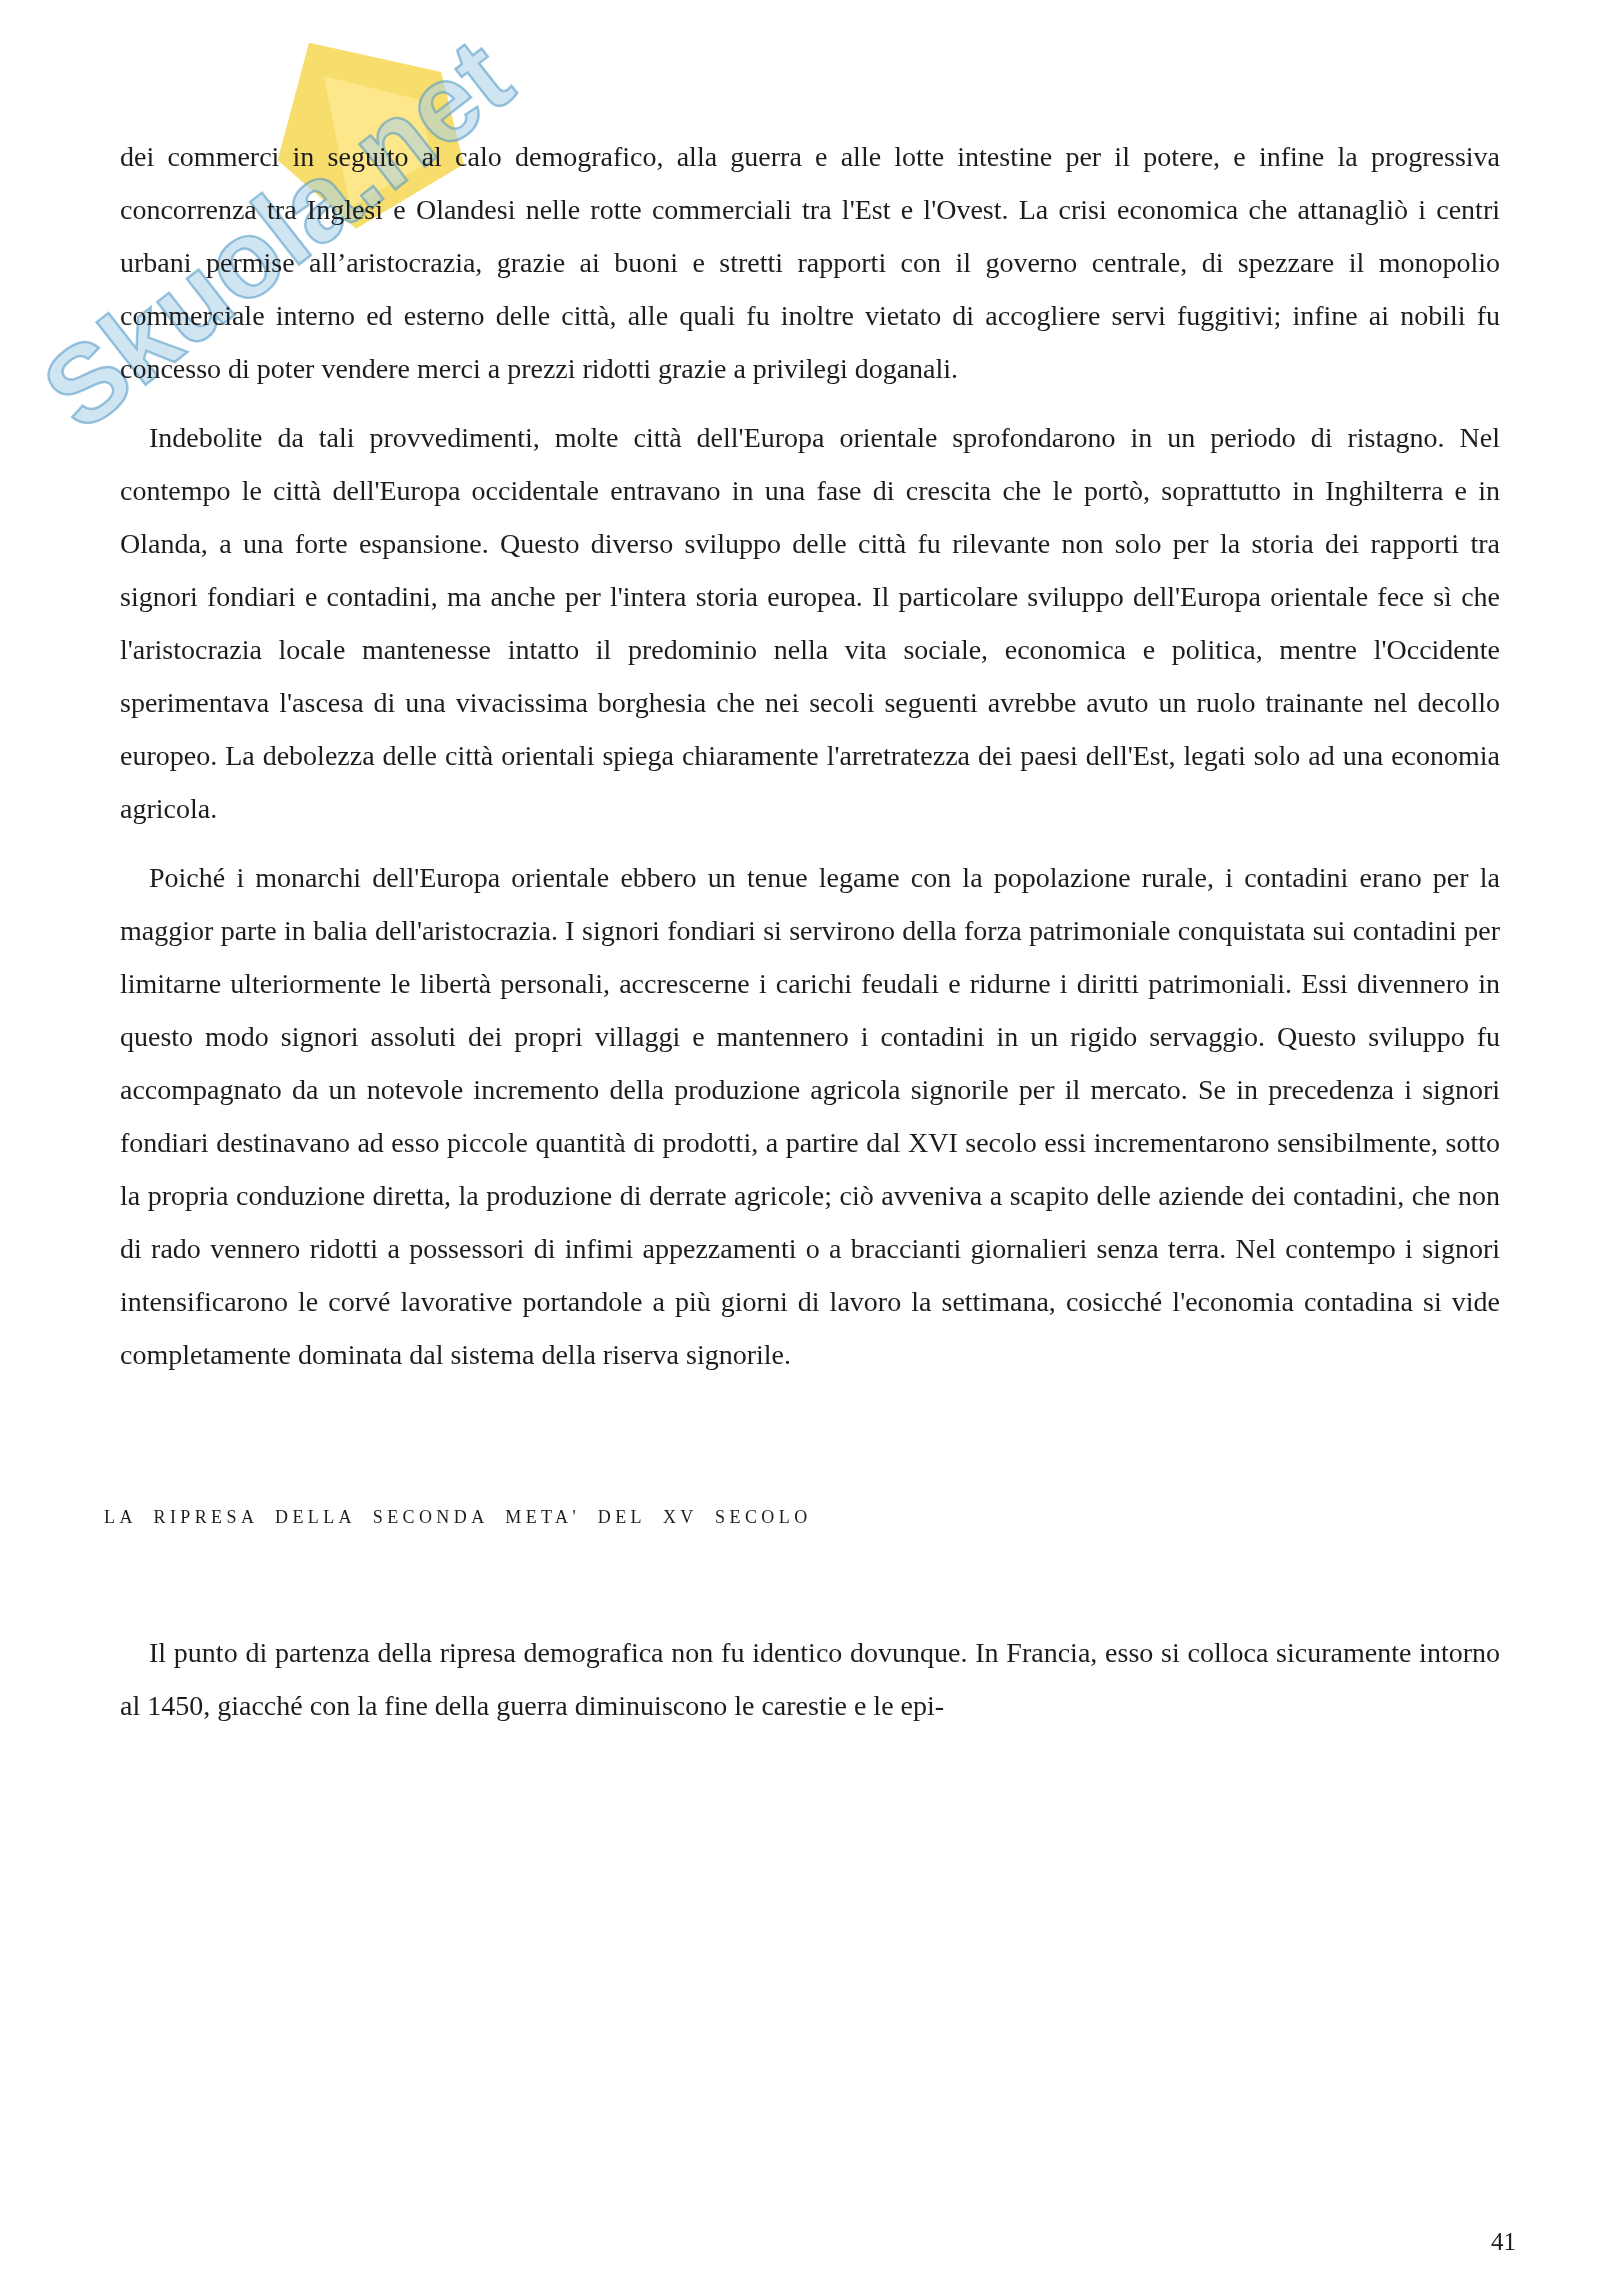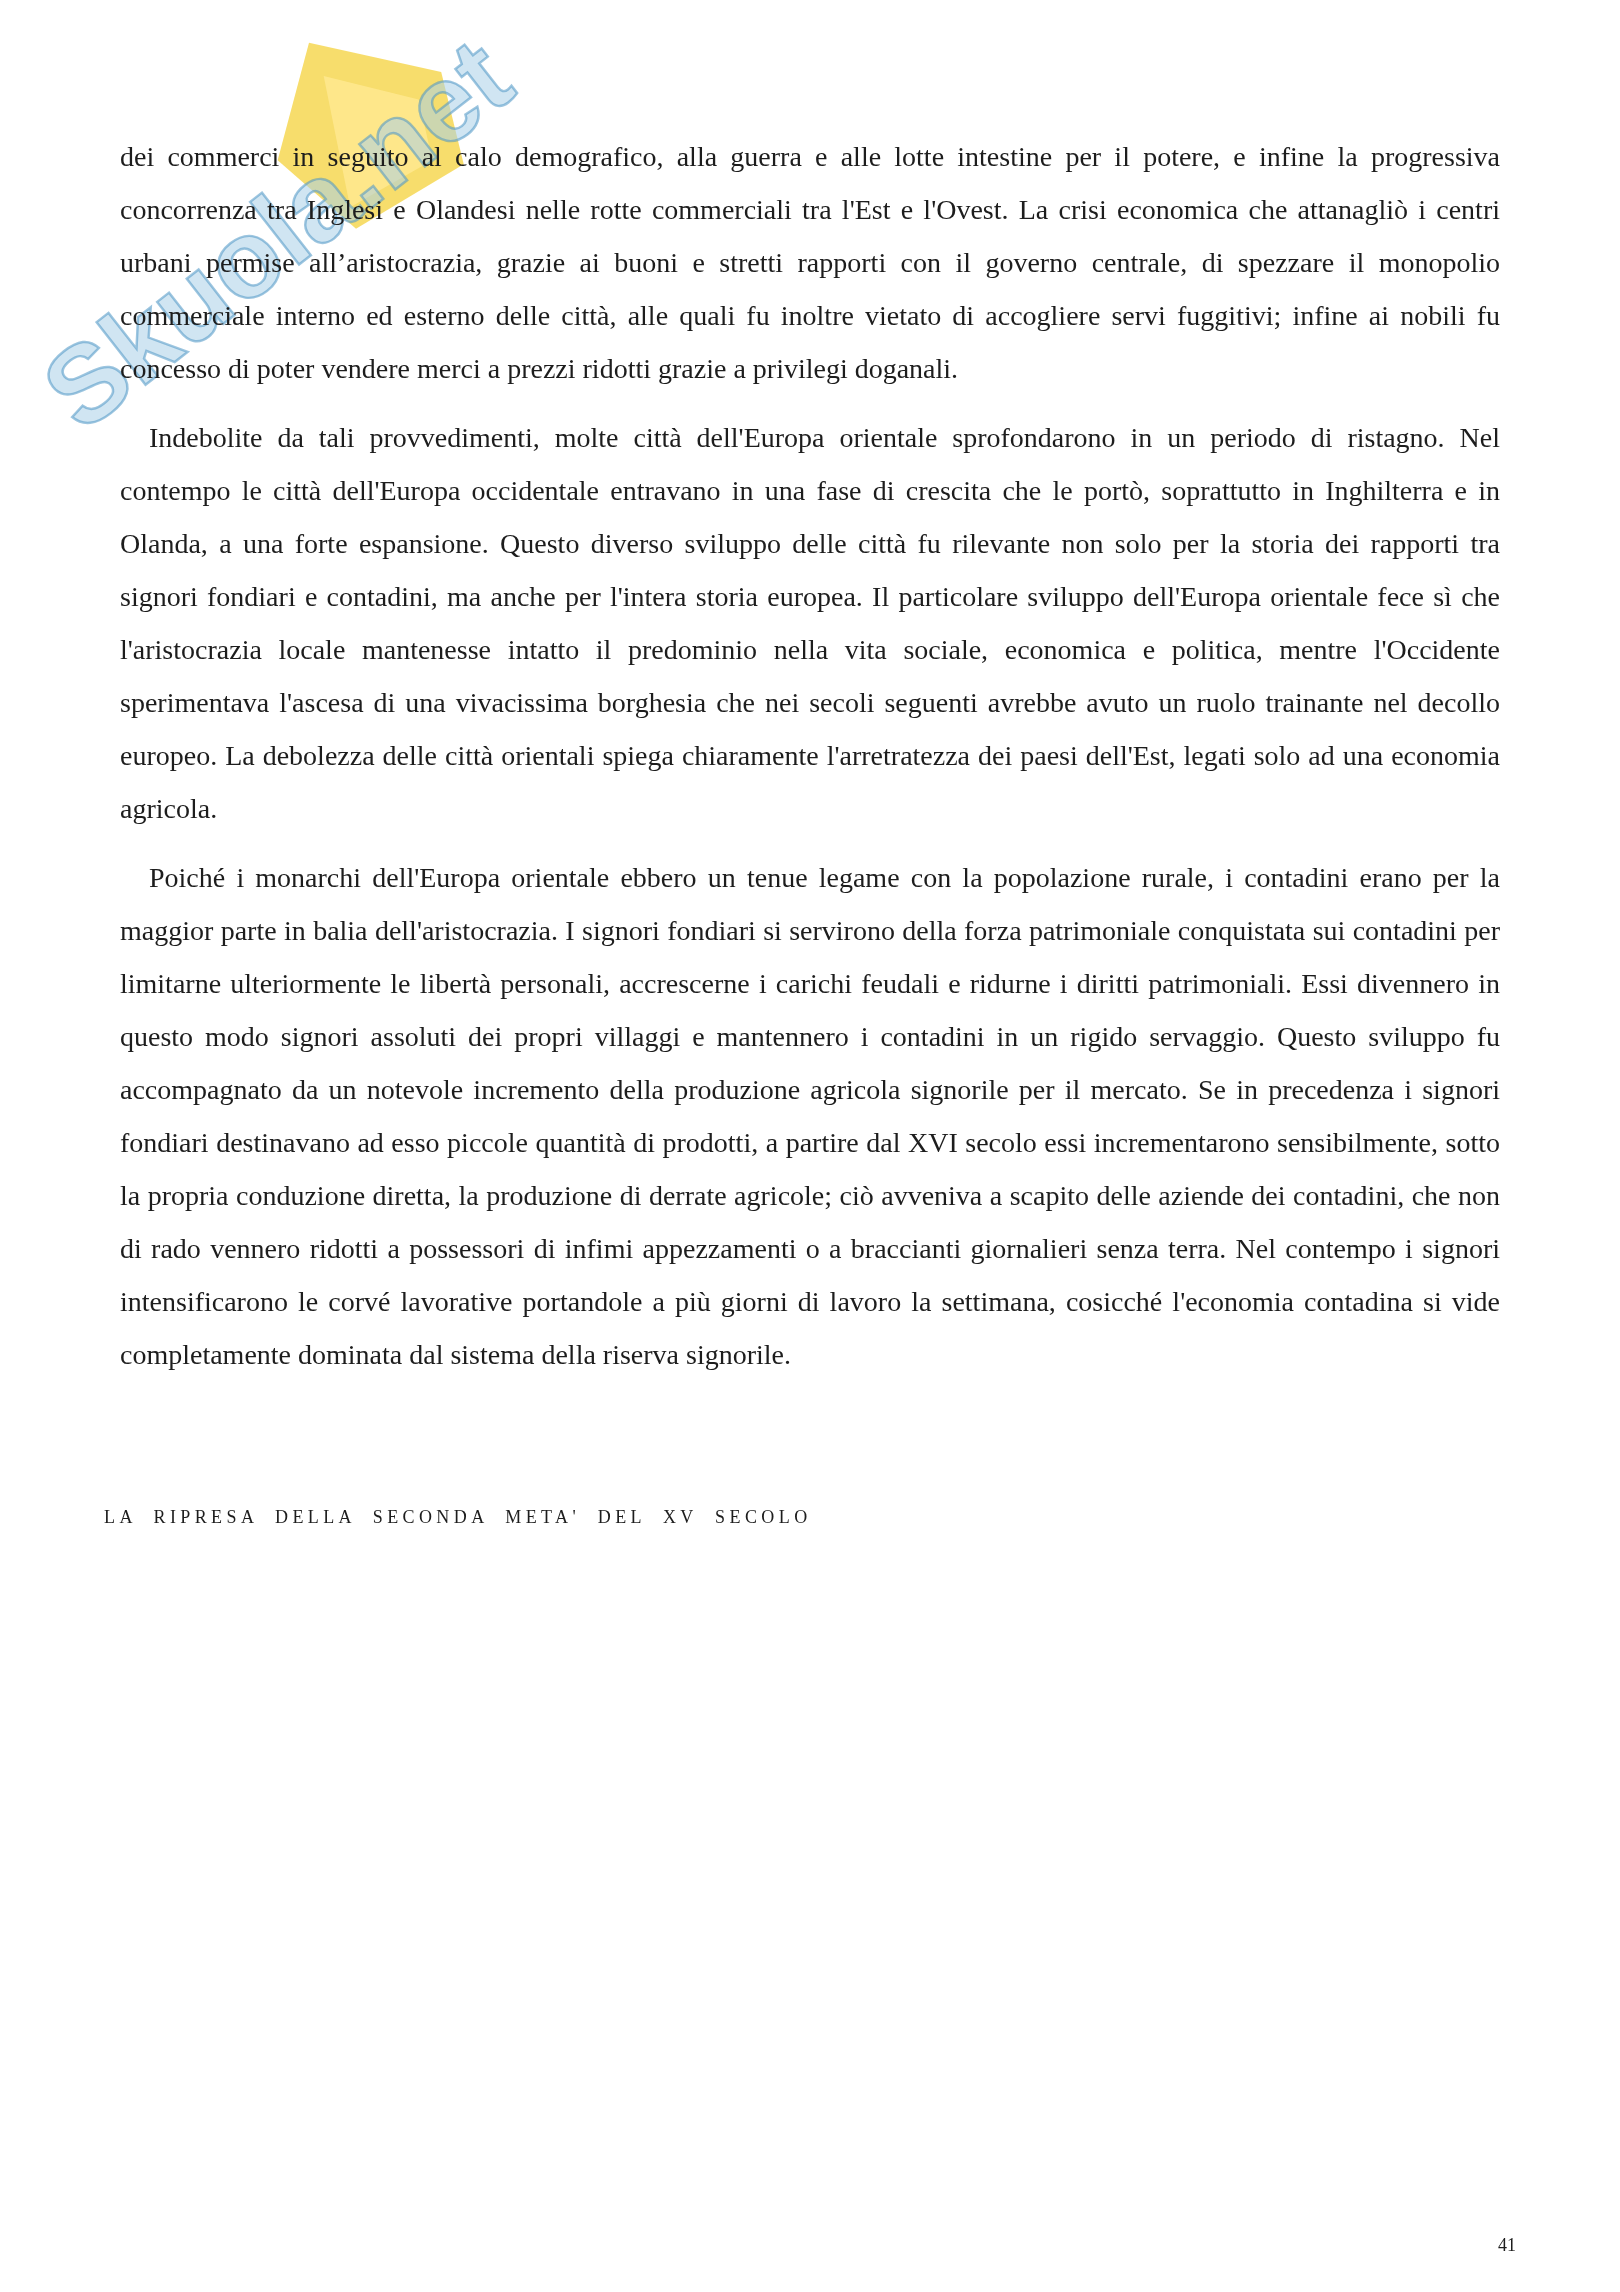--- a/index.html
+++ b/index.html
@@ -46,21 +46,21 @@
     font-size: 18px;
     font-weight: normal;
     letter-spacing: 4.4px;
     word-spacing: 8.8px;
     text-align: left;
   }
   .page-number {
     position: absolute;
     right: 104px;
     bottom: 39px;
-    font-size: 18px;
+    font-size: 25px;
     line-height: 1;
   }
 </style>
 </head>
 <body>
 
 <div class="page">
 
   <div class="watermark">
     <svg width="568" height="549" viewBox="0 0 580 560">
@@ -70,18 +70,19 @@
         <text x="0" y="0" font-family="Liberation Sans, sans-serif" font-weight="bold" font-size="112" fill="#a9cfe8" fill-opacity="0.55" stroke="#4d96c4" stroke-opacity="0.55" stroke-width="2.5">Skuola.net</text>
       </g>
     </svg>
   </div>
 
   <div class="content">
     <p>dei commerci in seguito al calo demografico, alla guerra e alle lotte intestine per il potere, e infine la progressiva concorrenza tra Inglesi e Olandesi nelle rotte commerciali tra l'Est e l'Ovest. La crisi economica che attanagliò i centri urbani permise all’aristocrazia, grazie ai buoni e stretti rapporti con il governo centrale, di spezzare il monopolio commerciale interno ed esterno delle città, alle quali fu inoltre vietato di accogliere servi fuggitivi; infine ai nobili fu concesso di poter vendere merci a prezzi ridotti grazie a privilegi doganali.</p>
     <p class="indent">Indebolite da tali provvedimenti, molte città dell'Europa orientale sprofondarono in un periodo di ristagno. Nel contempo le città dell'Europa occidentale entravano in una fase di crescita che le portò, soprattutto in Inghilterra e in Olanda, a una forte espansione. Questo diverso sviluppo delle città fu rilevante non solo per la storia dei rapporti tra signori fondiari e contadini, ma anche per l'intera storia europea. Il particolare sviluppo dell'Europa orientale fece sì che l'aristocrazia locale mantenesse intatto il predominio nella vita sociale, economica e politica, mentre l'Occidente sperimentava l'ascesa di una vivacissima borghesia che nei secoli seguenti avrebbe avuto un ruolo trainante nel decollo europeo. La debolezza delle città orientali spiega chiaramente l'arretratezza dei paesi dell'Est, legati solo ad una economia agricola.</p>
     <p class="indent">Poiché i monarchi dell'Europa orientale ebbero un tenue legame con la popolazione rurale, i contadini erano per la maggior parte in balia dell'aristocrazia. I signori fondiari si servirono della forza patrimoniale conquistata sui contadini per limitarne ulteriormente le libertà personali, accrescerne i carichi feudali e ridurne i diritti patrimoniali. Essi divennero in questo modo signori assoluti dei propri villaggi e mantennero i contadini in un rigido servaggio. Questo sviluppo fu accompagnato da un notevole incremento della produzione agricola signorile per il mercato. Se in precedenza i signori fondiari destinavano ad esso piccole quantità di prodotti, a partire dal XVI secolo essi incrementarono sensibilmente, sotto la propria conduzione diretta, la produzione di derrate agricole; ciò avveniva a scapito delle aziende dei contadini, che non di rado vennero ridotti a possessori di infimi appezzamenti o a braccianti giornalieri senza terra. Nel contempo i signori intensificarono le corvé lavorative portandole a più giorni di lavoro la settimana, cosicché l'economia contadina si vide completamente dominata dal sistema della riserva signorile.</p>
     <h2 class="section-heading">LA RIPRESA DELLA SECONDA META' DEL XV SECOLO</h2>
+    <p class="indent">Il punto di partenza della ripresa demografica non fu identico dovunque. In Francia, esso si colloca sicuramente intorno al 1450, giacché con la fine della guerra diminuiscono le carestie e le epi-</p>
   </div>
 
   <div class="page-number">41</div>
 
 </div>
 
 
 </body></html>

